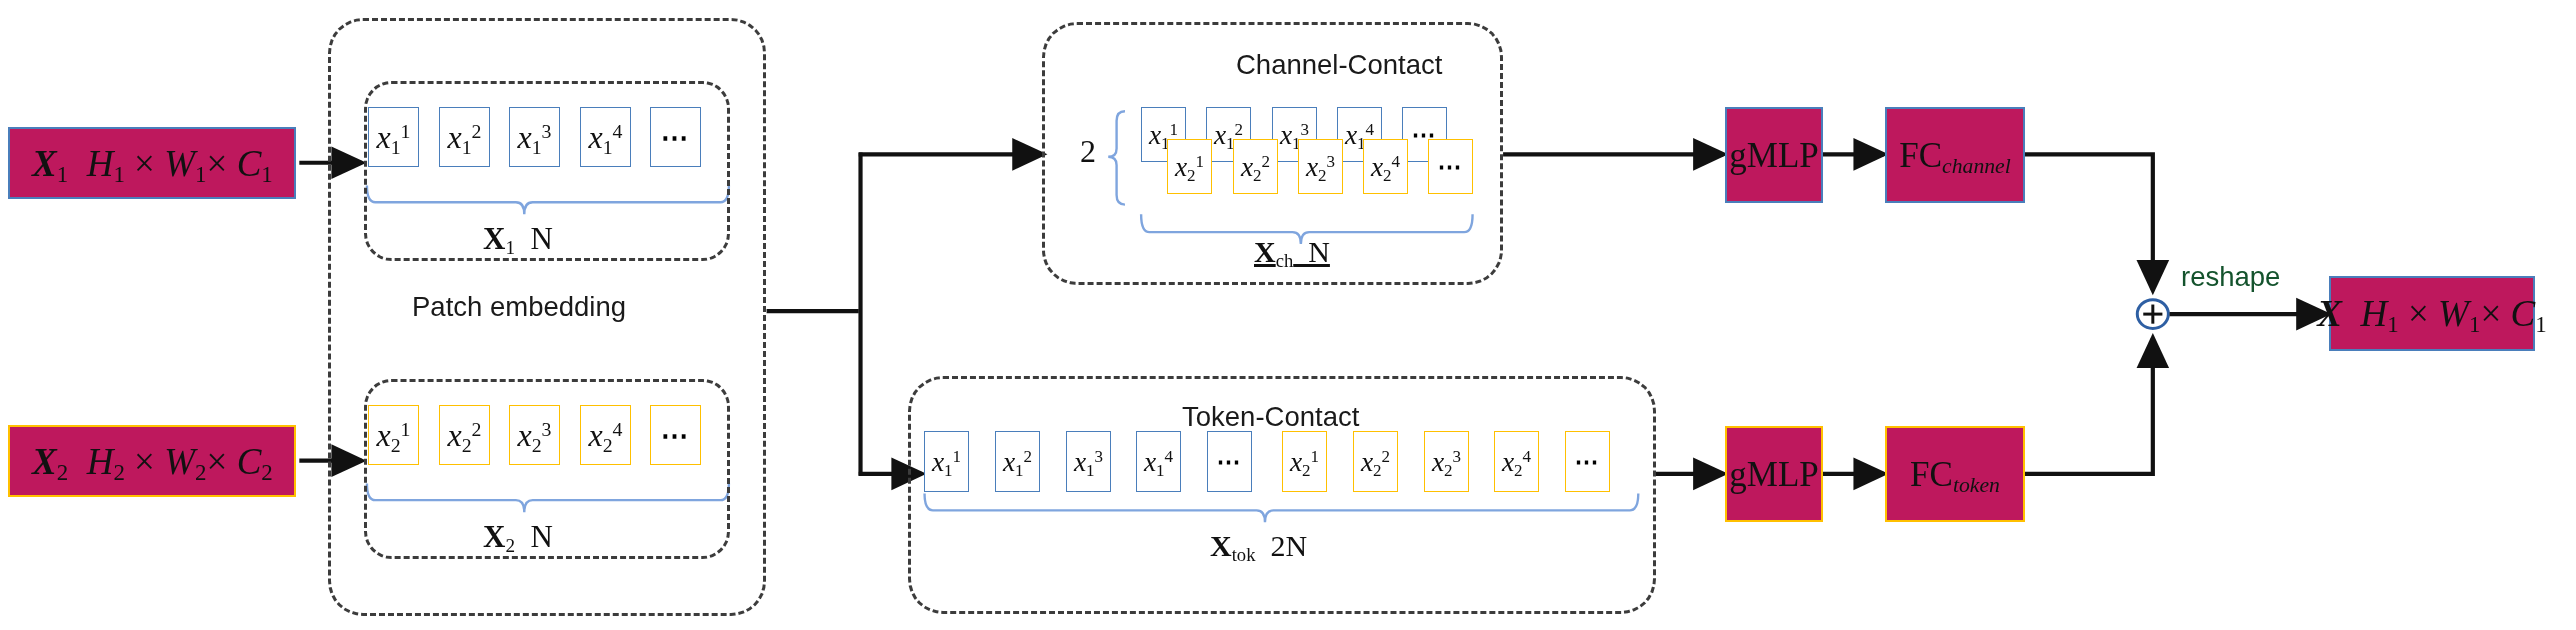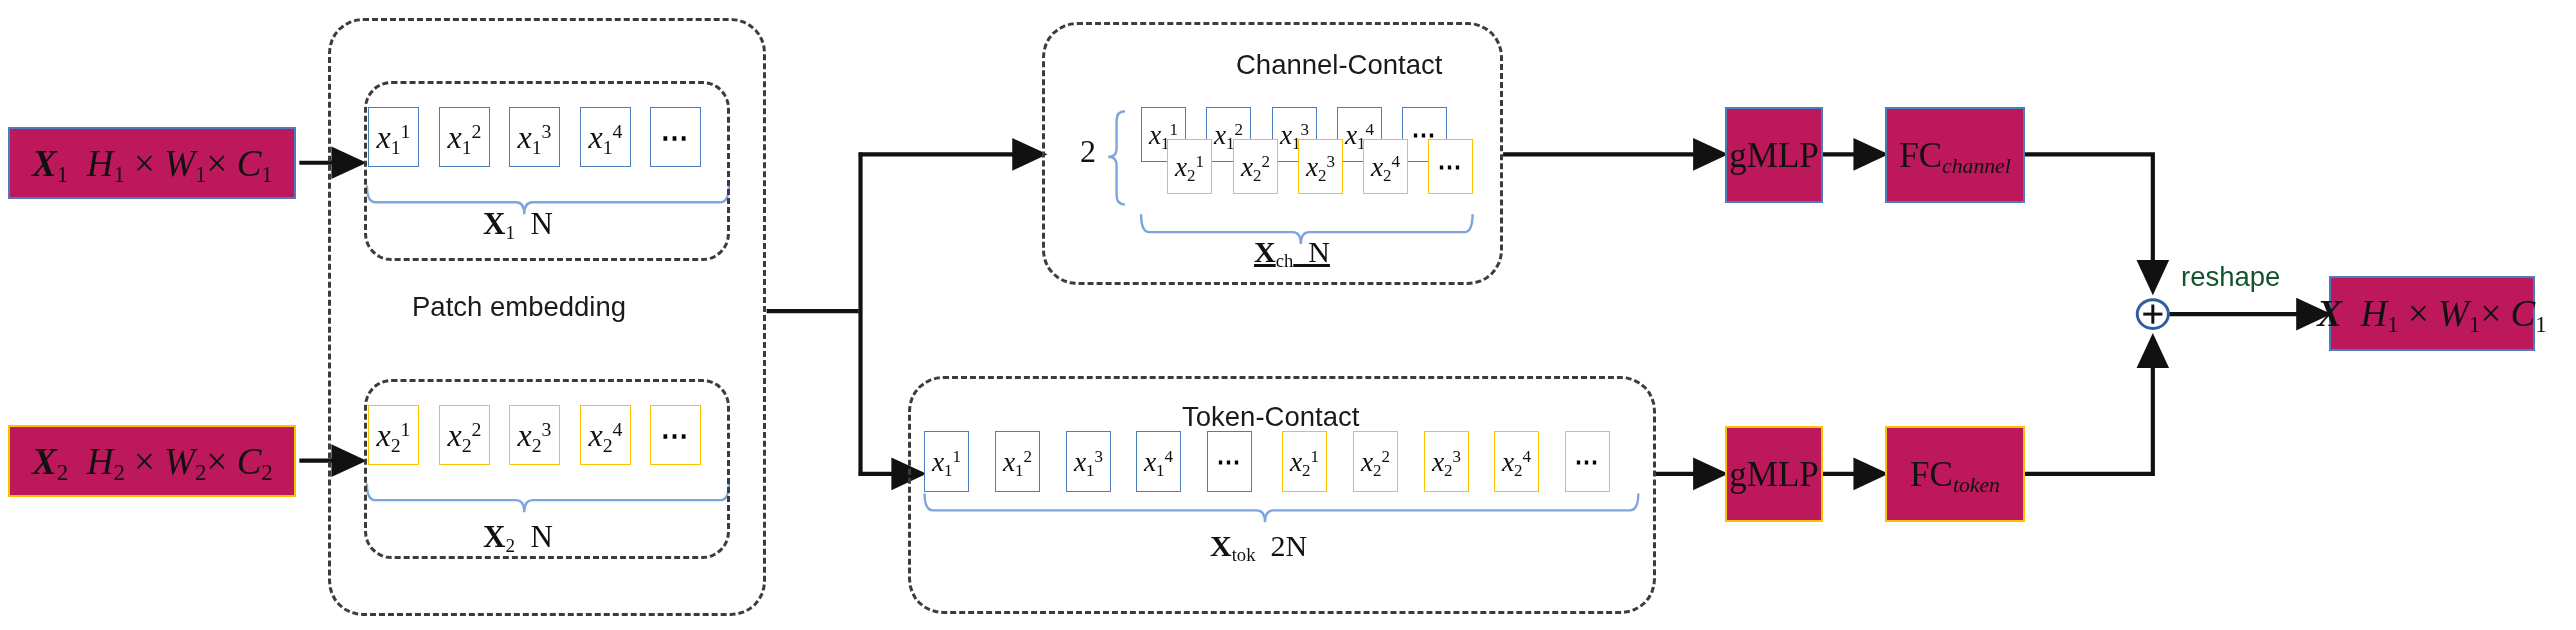--- a/index.html
+++ b/index.html
@@ -169,21 +169,21 @@
       <i class="mi">x</i><sub>1</sub><sup>3</sup></span>
   </div>
   <div class="tok blue" style="left:580px;top:107px;width:51px;height:60px;">
     <span class="math">
       <i class="mi">x</i><sub>1</sub><sup>4</sup></span>
   </div>
   <div class="tok blue" style="left:650px;top:107px;width:51px;height:60px;">
     <span class="dots">⋯</span>
   </div>
 
-  <div class="brace-label" style="left:483px;top:206px;font-size:31px;">
+  <div class="brace-label" style="left:483px;top:221px;font-size:31px;">
     <b>X</b><sub>1</sub>&nbsp;&nbsp;N
   </div>
 
   <div class="tok yellow" style="left:368px;top:405px;width:51px;height:60px;">
     <span class="math">
       <i class="mi">x</i><sub>2</sub><sup>1</sup></span>
   </div>
   <div class="tok yellow" style="left:439px;top:405px;width:51px;height:60px;">
     <span class="math">
       <i class="mi">x</i><sub>2</sub><sup>2</sup></span>

